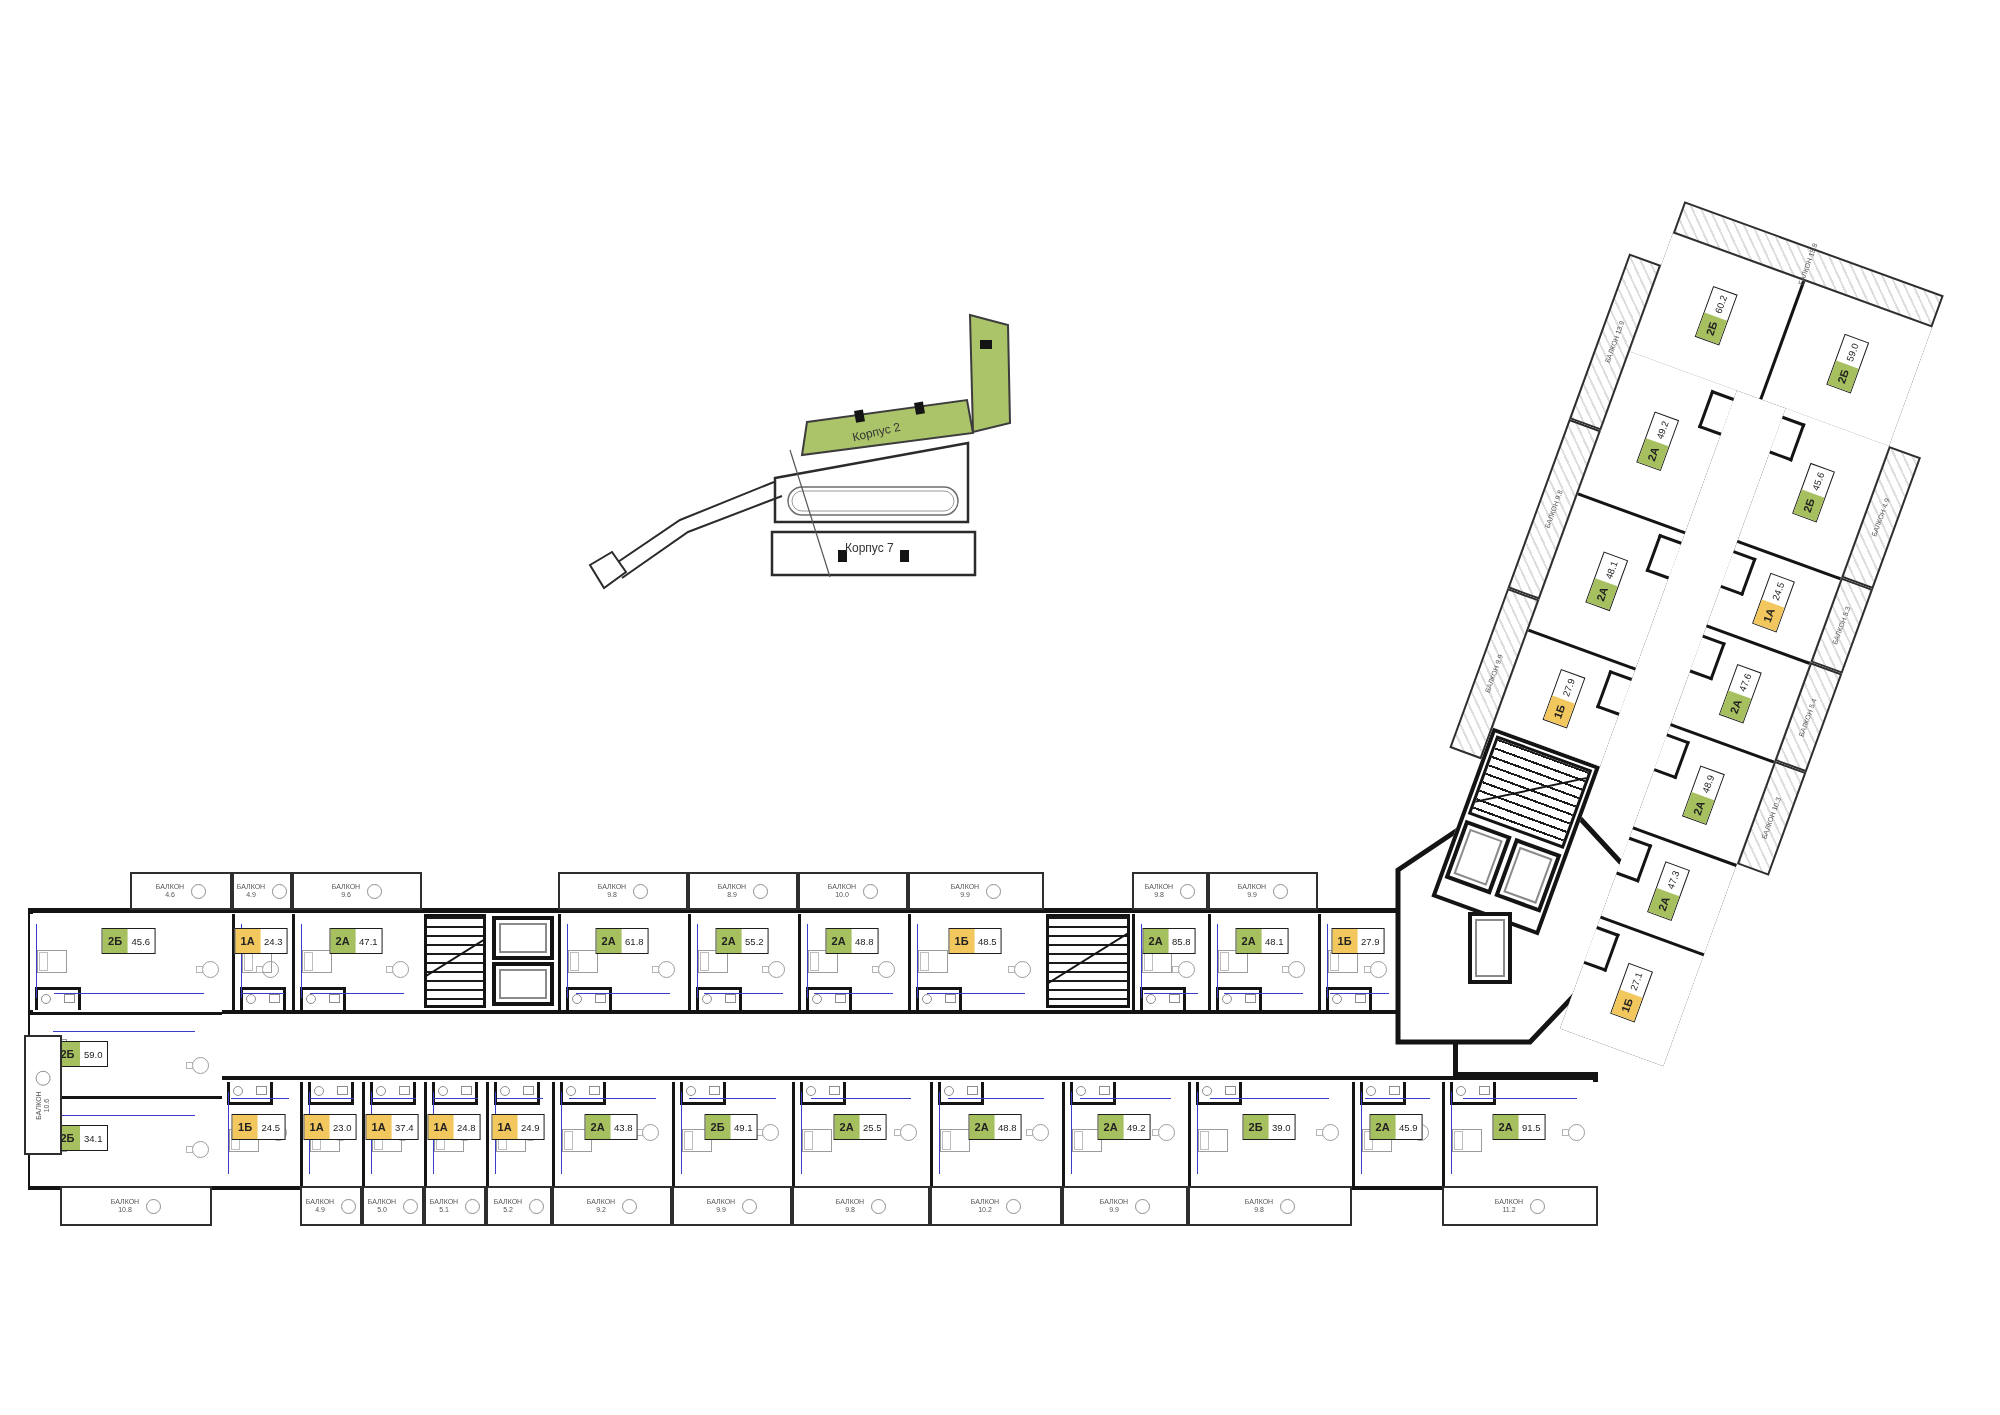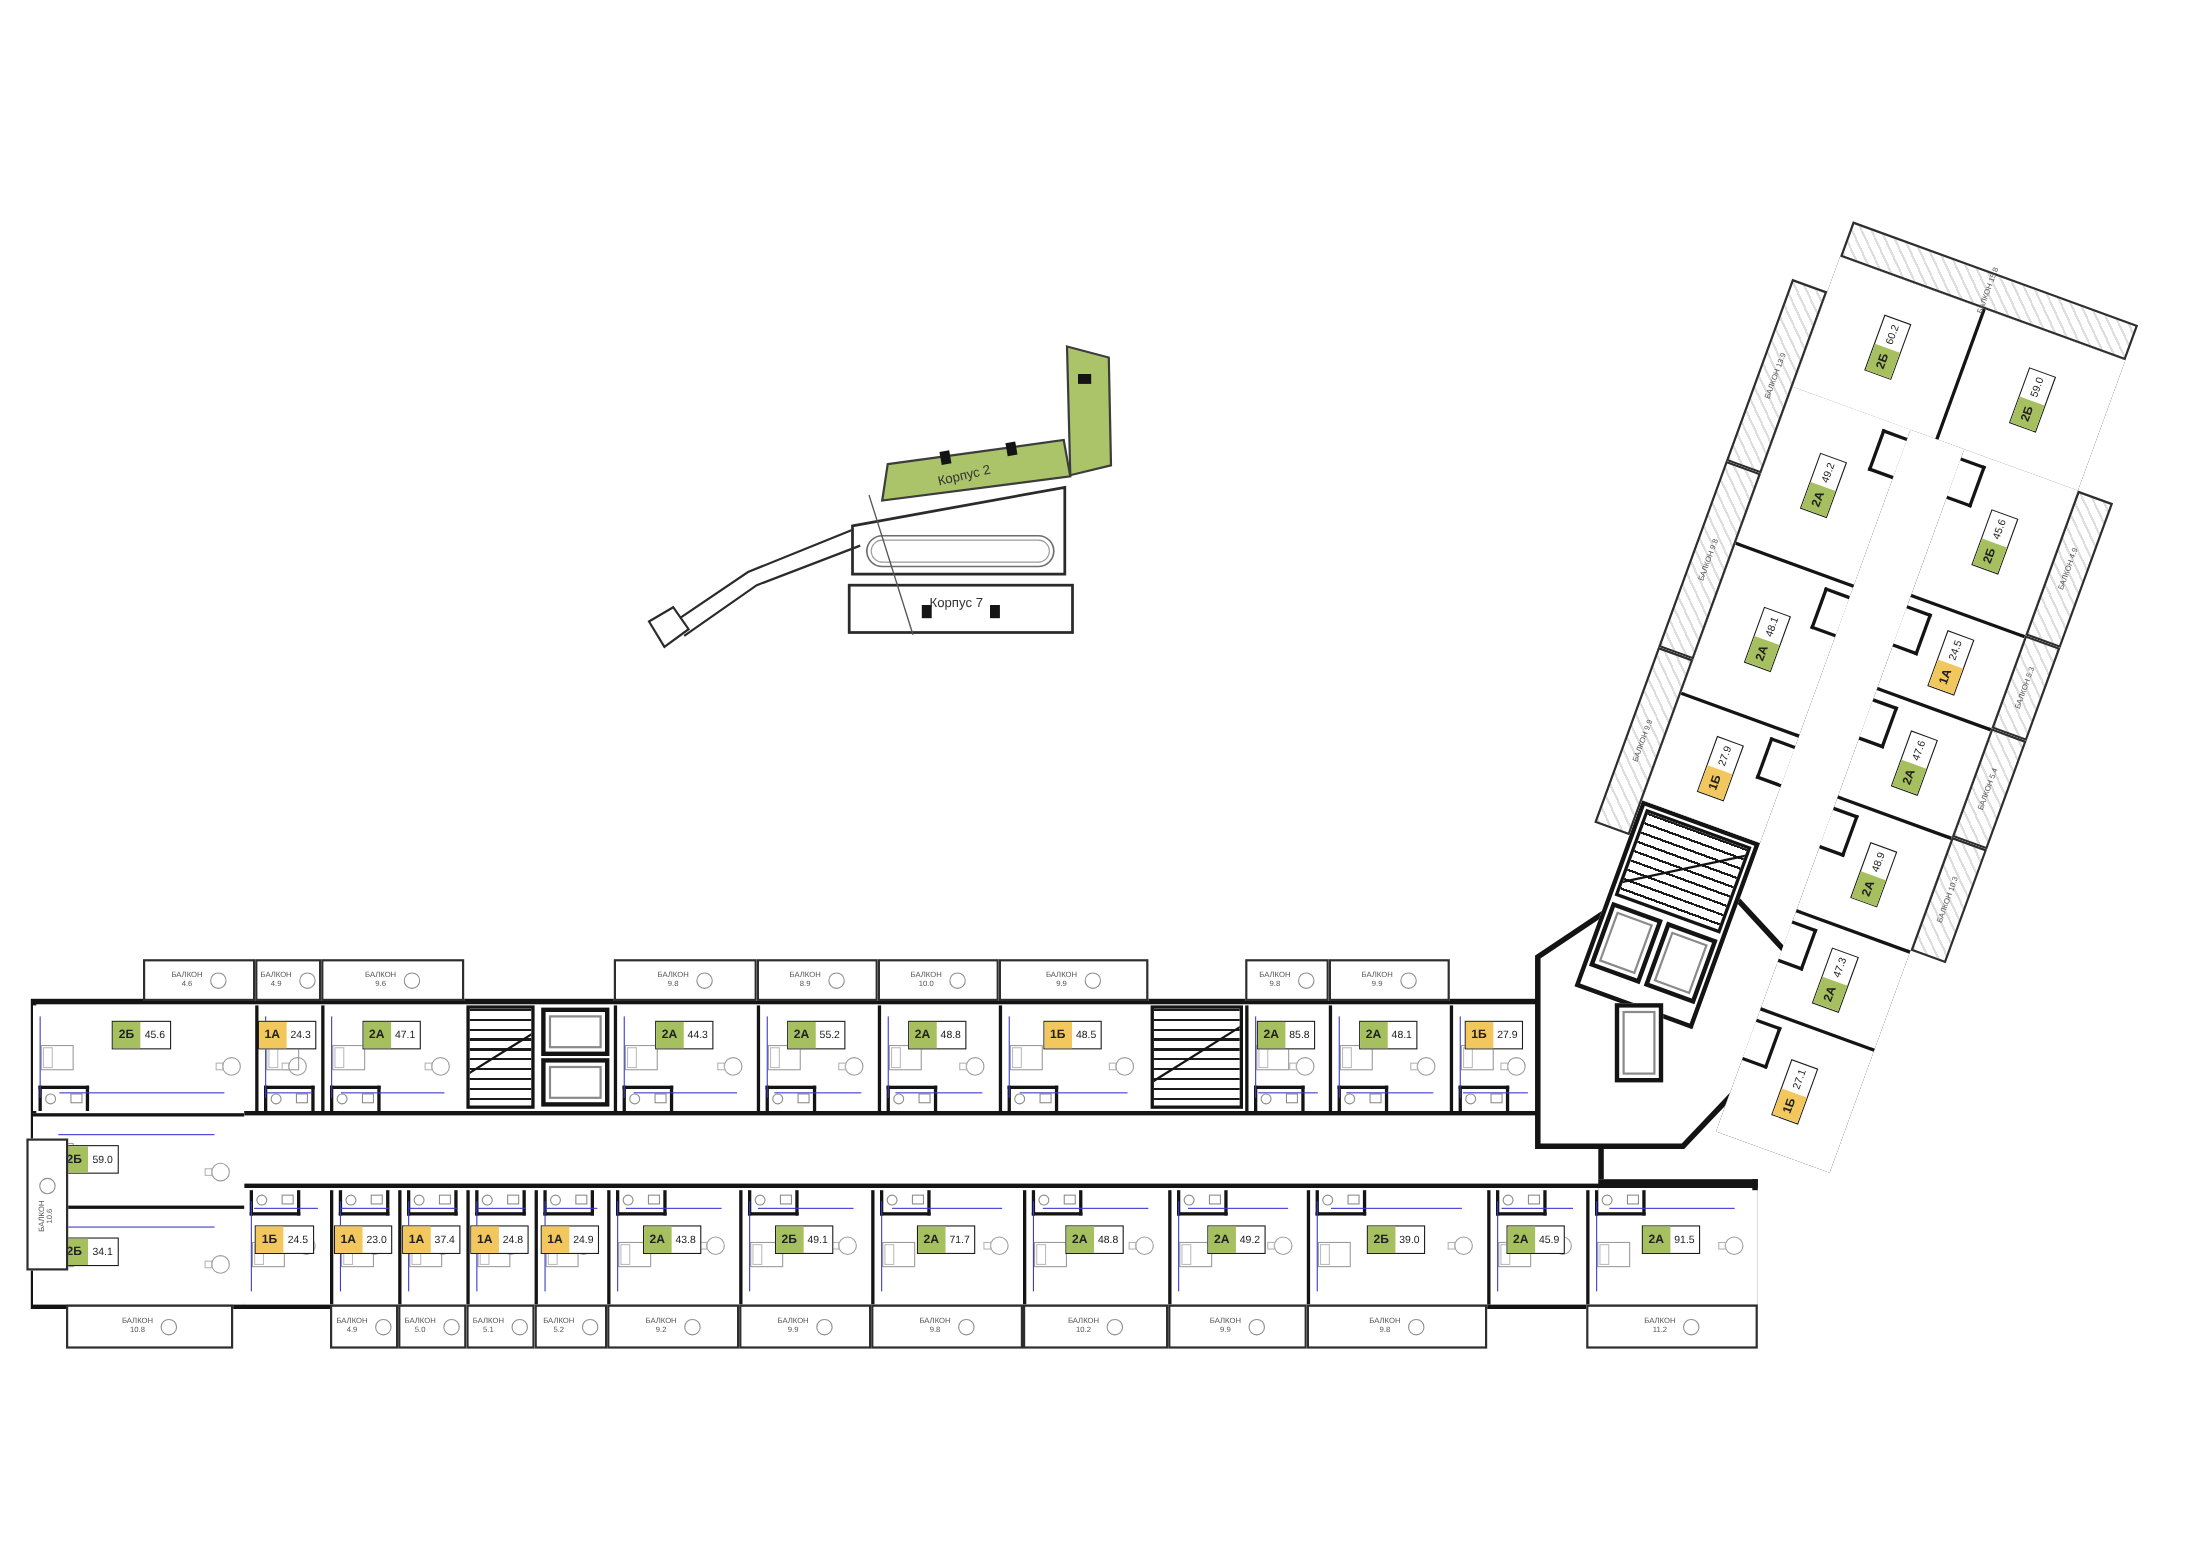--- a/index.html
+++ b/index.html
@@ -276,21 +276,21 @@
     <div class="balc" style="left: 292px; top: 872px; width: 130px; height: 38px;">
       <div class="blab">
         <div>БАЛКОН</div>
         <div>9.6</div>
       </div>
       <div class="bcirc"></div>
     </div>
     <div class="unit r-top" style="left: 558px; top: 914px; width: 130px; height: 96px; z-index: 2;">
       <div class="badge">
         <div class="bt" style="background: rgb(166, 191, 95);">2А</div>
-        <div class="ba">44.3</div>
+        <div class="ba">61.8</div>
       </div>
       <div class="pod">
         <div class="px1"></div>
         <div class="px2"></div>
       </div>
       <div class="fbed"></div>
       <div class="ftab"></div>
       <div class="dimv"></div>
       <div class="dimh"></div>
     </div>
@@ -556,21 +556,21 @@
     <div class="balc" style="left: 672px; top: 1186px; width: 120px; height: 40px;">
       <div class="blab">
         <div>БАЛКОН</div>
         <div>9.9</div>
       </div>
       <div class="bcirc"></div>
     </div>
     <div class="unit r-bot" style="left: 792px; top: 1082px; width: 138px; height: 104px; z-index: 2;">
       <div class="badge">
         <div class="bt" style="background: rgb(166, 191, 95);">2А</div>
-        <div class="ba">71.7</div>
+        <div class="ba">25.5</div>
       </div>
       <div class="pod">
         <div class="px1"></div>
         <div class="px2"></div>
       </div>
       <div class="fbed"></div>
       <div class="ftab"></div>
       <div class="dimv"></div>
       <div class="dimh"></div>
     </div>

